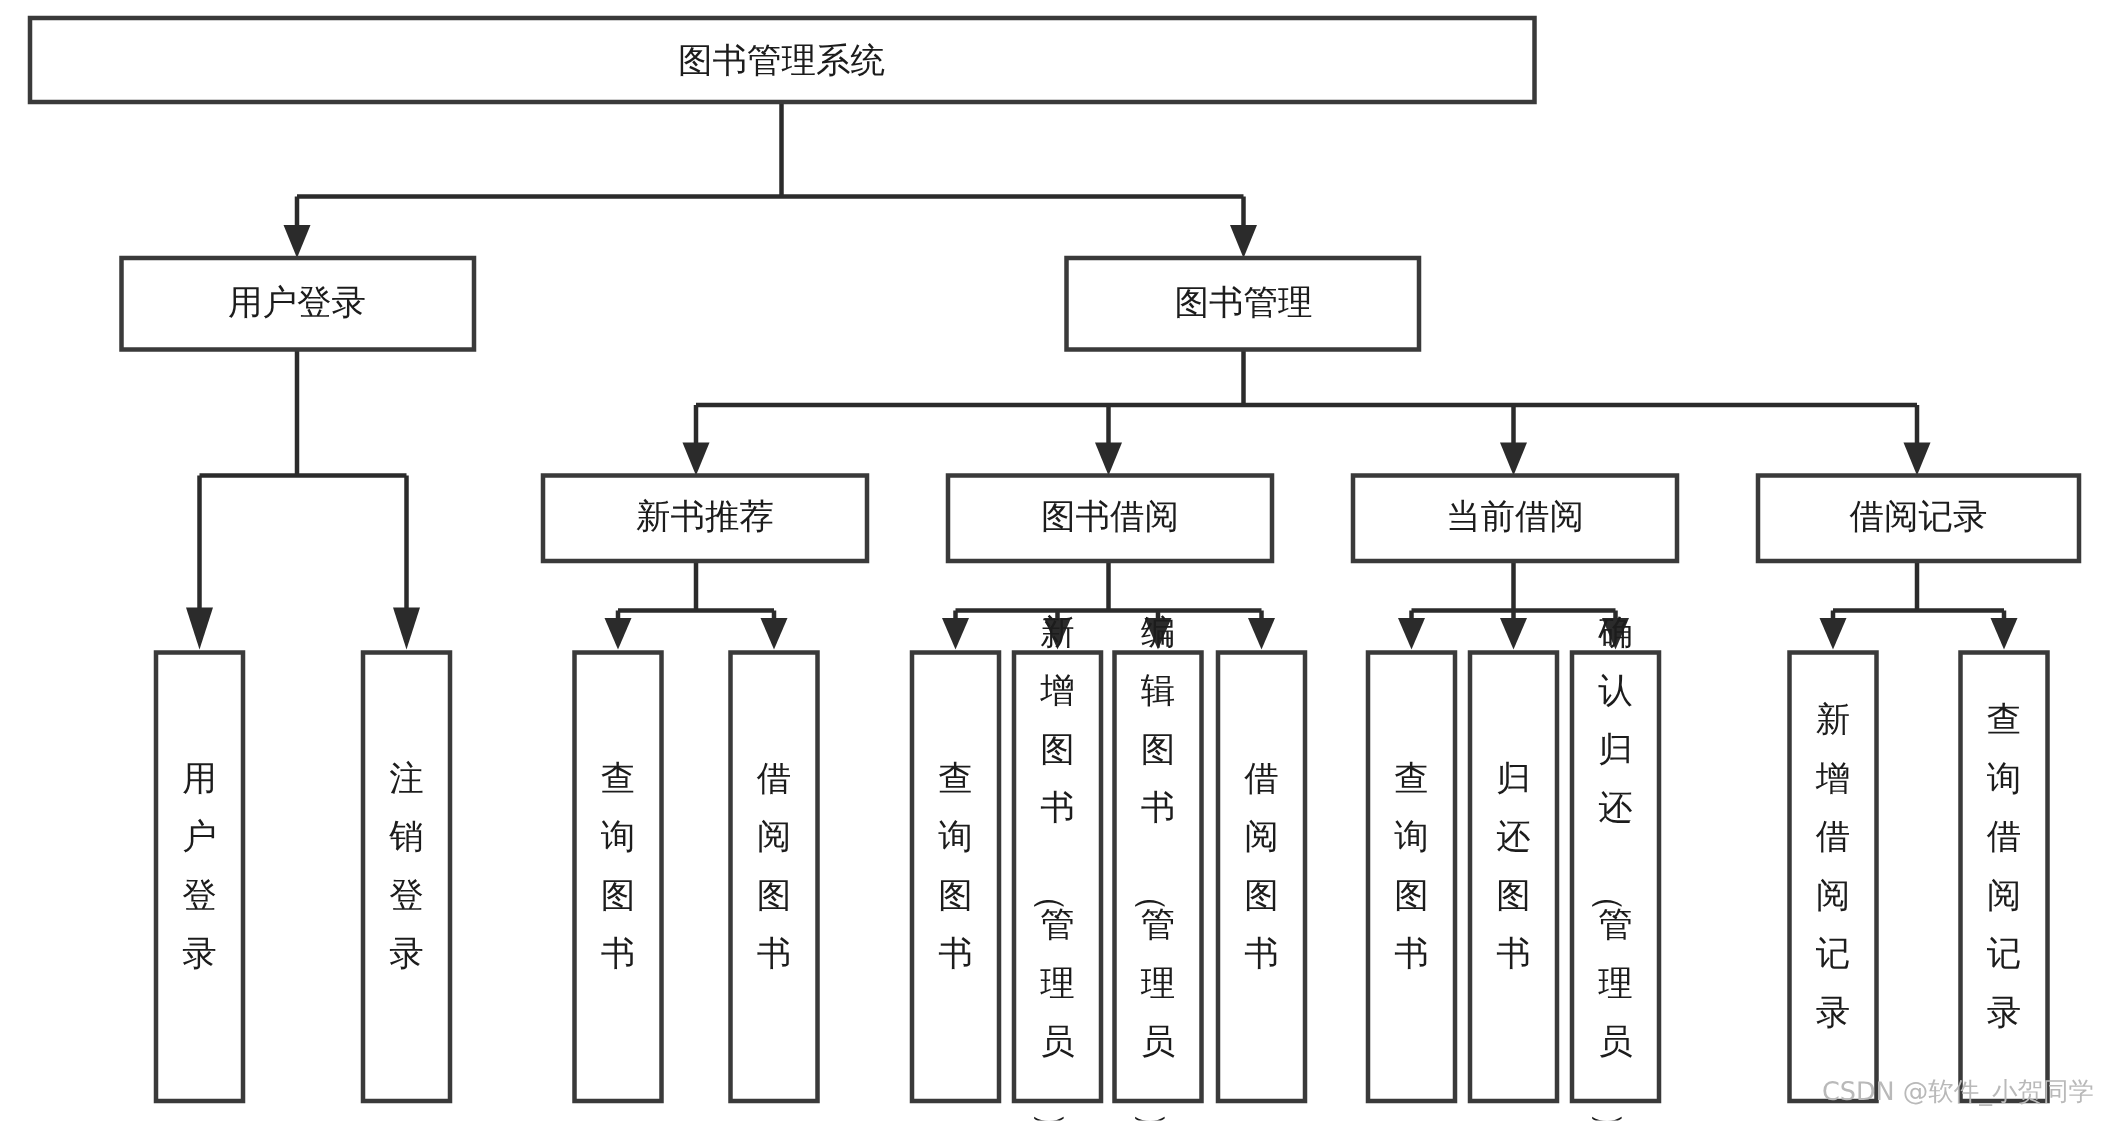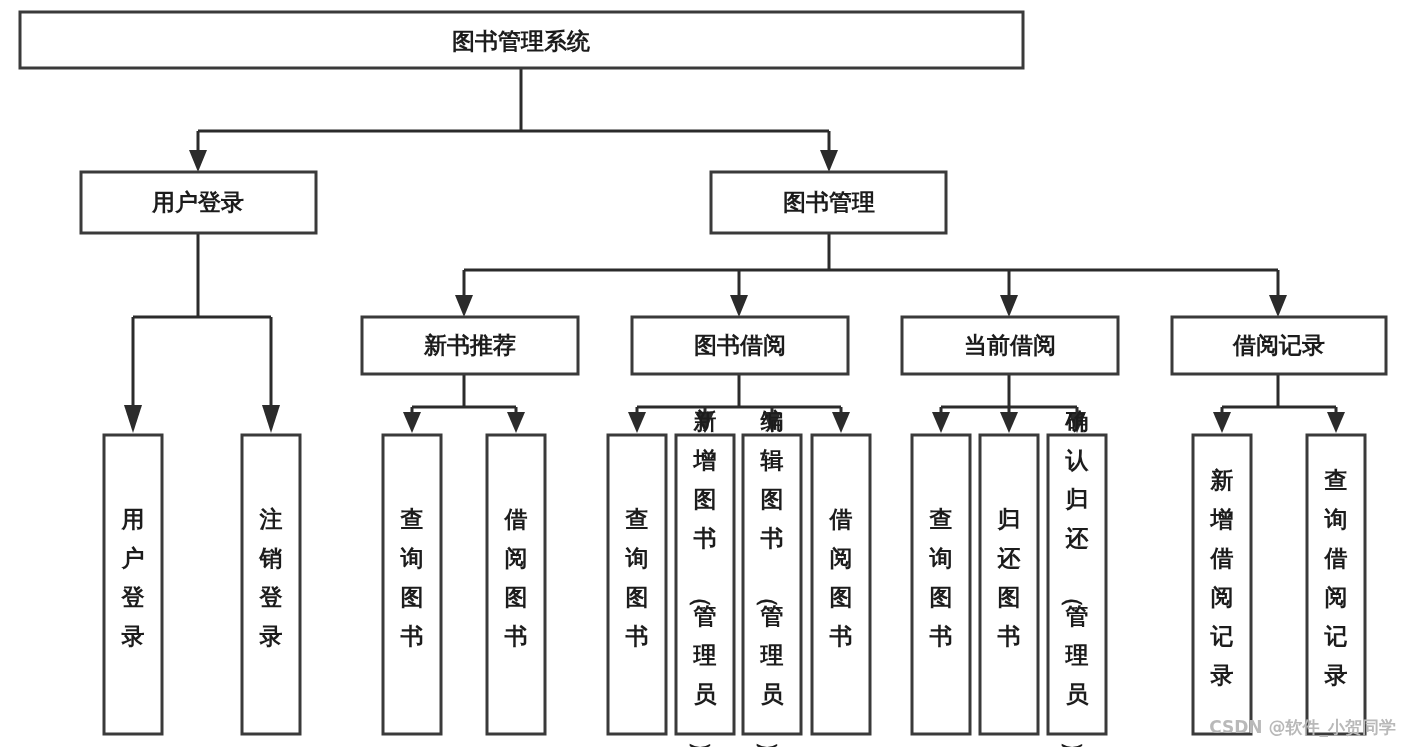--- a/index.html
+++ b/index.html
@@ -11,21 +11,20 @@
   body {
     width: 1405px;
     height: 747px;
     font-family: "DejaVu Sans", "Liberation Sans", sans-serif;
     overflow: hidden;
   }
   #diagram-root {
     position: relative;
     width: 1405px;
     height: 747px;
-    font-weight: bold;
   }
   svg#flowchart {
     display: block;
     width: 1405px;
     height: 747px;
   }
   .node-rect {
     fill: #ffffff;
     stroke: #3a3a3a;
     stroke-width: 3;

